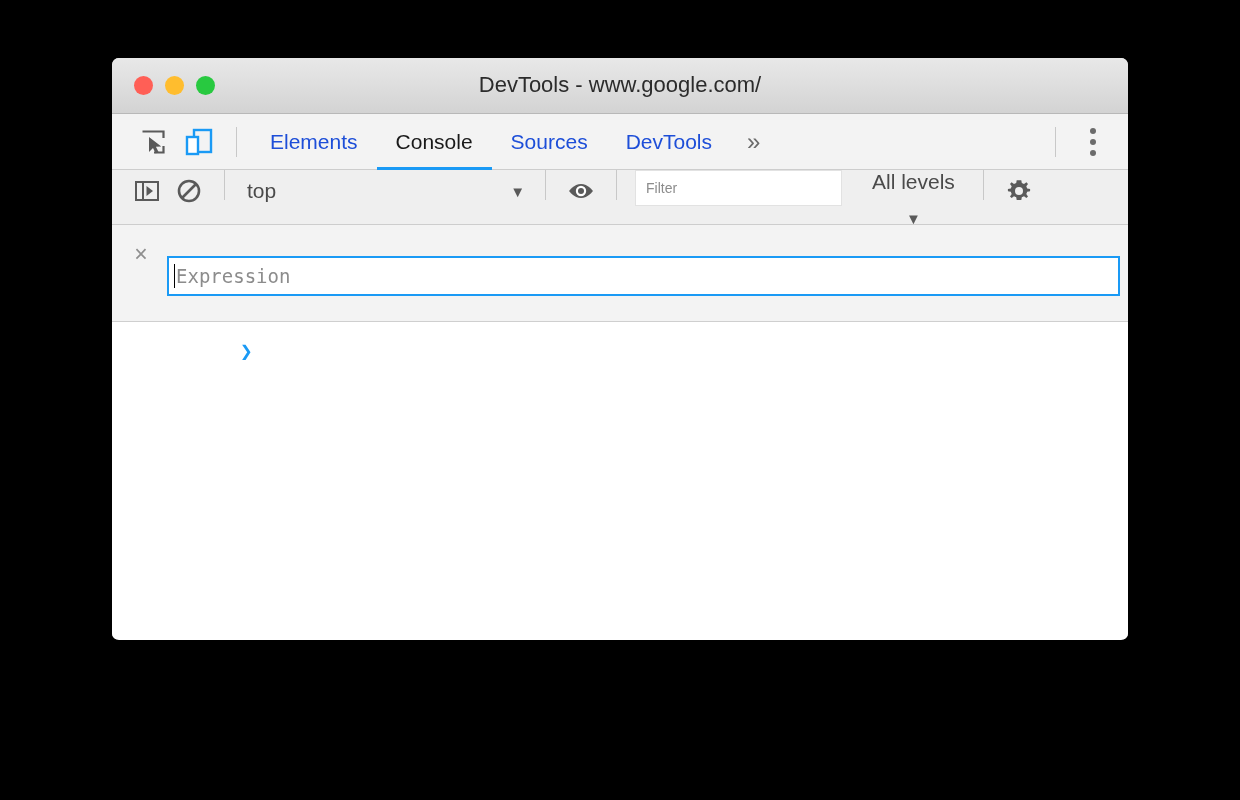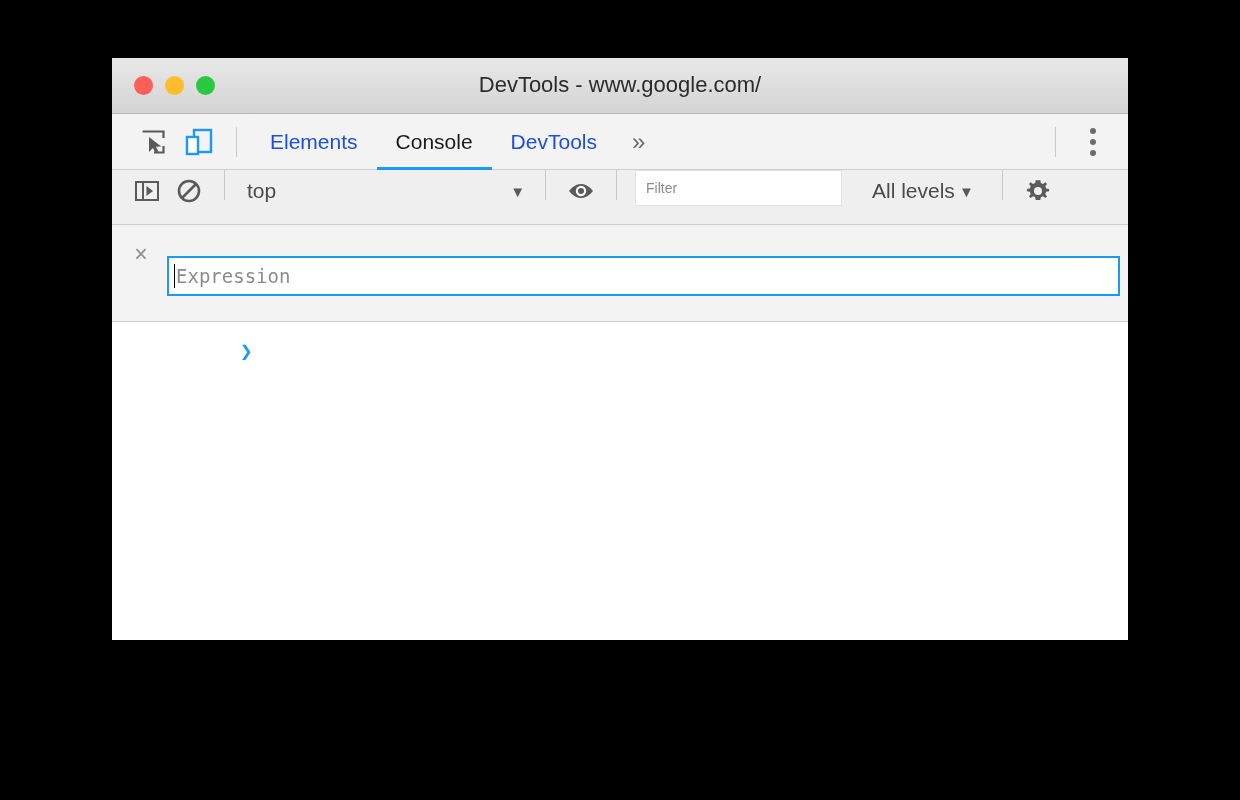--- a/index.html
+++ b/index.html
@@ -15,21 +15,21 @@
     -webkit-font-smoothing: antialiased;
   }
 
   .window {
     position: absolute;
     left: 112px;
     top: 58px;
     width: 1016px;
     height: 582px;
     background: #ffffff;
-    border-radius: 0;
+    border-radius: 7px;
     overflow: hidden;
     box-shadow: 0 0 0 0.5px rgba(0,0,0,0.25);
   }
 
   
   .titlebar {
     position: relative;
     height: 56px;
     background: linear-gradient(to bottom, #e8e8e8 0%, #dedede 50%, #d3d3d3 100%);
     border-bottom: 1px solid #b8b8b8;
@@ -185,26 +185,27 @@
     display: flex;
     align-items: center;
     padding-left: 10px;
     font-size: 14px;
     color: #8c8c8c;
     margin-left: 4px;
   }
   .levels {
     display: flex;
     align-items: center;
-    gap: 4px;
+    gap: 16px;
     font-size: 21px;
     color: #4a4a4a;
     padding: 0 14px;
     height: 42px;
     margin-left: 16px;
+    flex-direction: column;
   }
   .levels .caret { font-size: 15px; color: #5a5a5a; }
 
   
   .live-pane {
     position: relative;
     height: 97px;
     background: #f3f3f3;
     border-bottom: 1px solid #cfcfcf;
     box-sizing: border-box;
@@ -301,20 +302,23 @@
     </div>
     <div class="vsep"></div>
     <div class="tabs">
       <div class="tab">
         <span>Elements</span>
       </div>
       <div class="tab active">
         <span>Console</span>
       </div>
       <div class="tab">
+        <span>Sources</span>
+      </div>
+      <div class="tab">
         <span>DevTools</span>
       </div>
       <div class="tab more">
         <span>»</span>
       </div>
     </div>
     <div class="tb-right">
       <div class="vsep"></div>
       <div class="kebab">
         <i></i>

